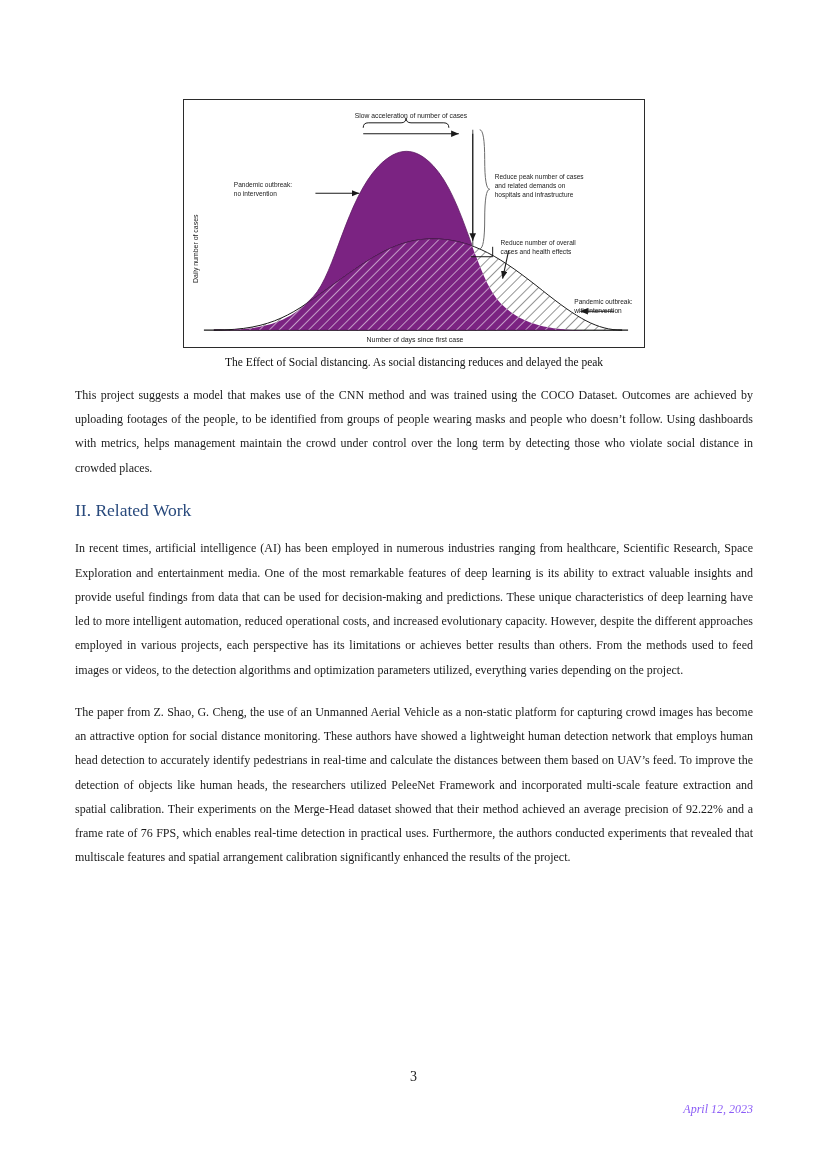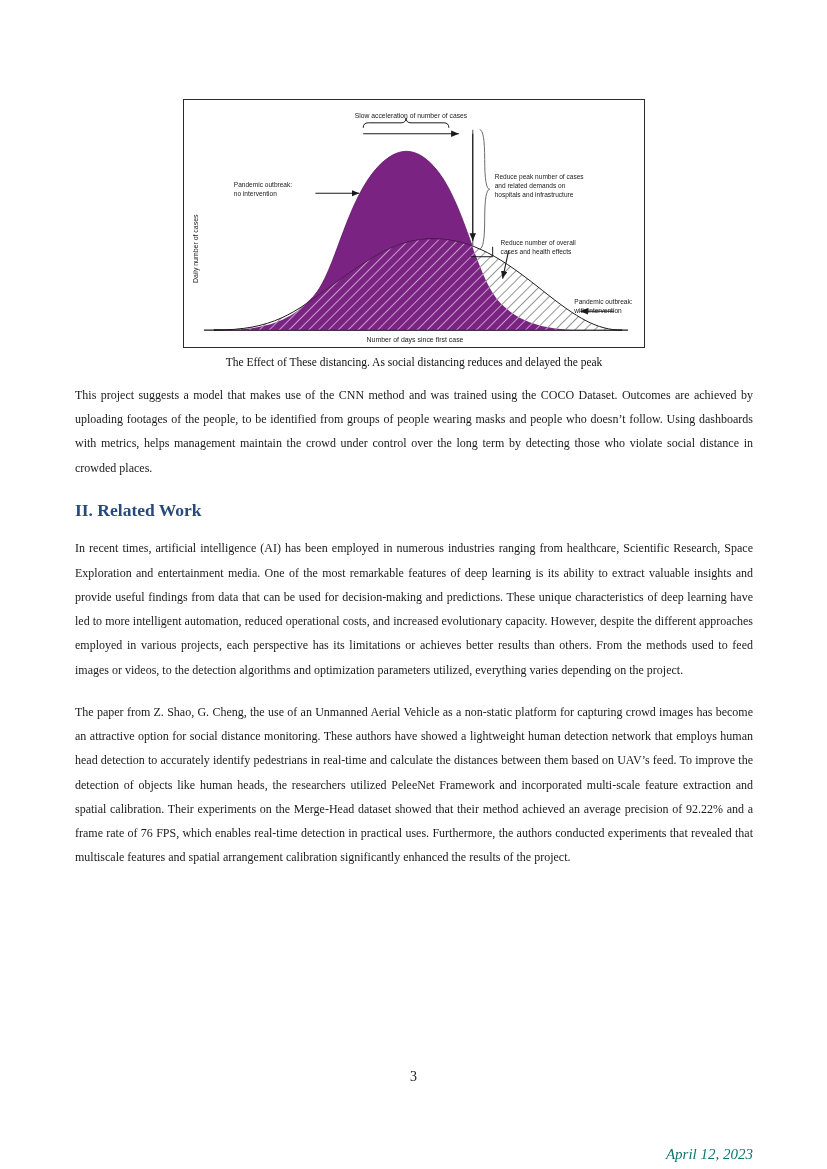--- a/index.html
+++ b/index.html
@@ -62,42 +62,42 @@
     font-size: 12px;
     line-height: 2.02;
     text-align: justify;
     text-justify: inter-word;
     color: #1a1a1a;
   }
   h2.section-heading {
     margin: 18px 0 14px 0;
     font-size: 17.5px;
     line-height: 1.4;
-    font-weight: bold;
+    font-weight: normal;
     color: #28497c;
     text-align: left;
   }
 
   
   .page-number {
     position: absolute;
     left: 0;
     right: 0;
     top: 1069px;
     text-align: center;
     font-size: 14px;
     color: #1a1a1a;
   }
   .footer-date {
     position: absolute;
     right: 74px;
-    top: 1146px;
-    font-size: 15px;
+    top: 1102px;
+    font-size: 12px;
     font-style: italic;
-    color: #0f766e;
+    color: #8b5cf6;
   }
 </style>
 </head>
 <body>
 
 <div class="page">
 
   <div class="figure-wrap">
     <div class="figure-box">
       <svg class="fig-svg" viewBox="0 0 462 249" preserveAspectRatio="none">
@@ -167,21 +167,21 @@
         <text x="392" y="206" font-family="Liberation Sans, sans-serif" font-size="6.6" fill="#1a1a1a">Pandemic outbreak:</text>
         <text x="392" y="215" font-family="Liberation Sans, sans-serif" font-size="6.6" fill="#1a1a1a">with intervention</text>
 
         <text x="14" y="150" transform="rotate(-90 14 150)" text-anchor="middle" font-family="Liberation Sans, sans-serif" font-size="7" fill="#1a1a1a">Daily number of cases</text>
 
         <text x="232" y="244" text-anchor="middle" font-family="Liberation Sans, sans-serif" font-size="7" fill="#1a1a1a">Number of days since first case</text>
       </svg>
     </div>
   </div>
 
-  <div class="fig-caption">The Effect of These distancing. As social distancing reduces and delayed the peak</div>
+  <div class="fig-caption">The Effect of Social distancing. As social distancing reduces and delayed the peak</div>
 
   <div class="body-col">
     <p class="para">This project suggests a model that makes use of the CNN method and was trained using the COCO Dataset. Outcomes are achieved by uploading footages of the people, to be identified from groups of people wearing masks and people who doesn’t follow. Using dashboards with metrics, helps management maintain the crowd under control over the long term by detecting those who violate social distance in crowded places.</p>
 
     <h2 class="section-heading">II. Related Work</h2>
 
     <p class="para">In recent times, artificial intelligence (AI) has been employed in numerous industries ranging from healthcare, Scientific Research, Space Exploration and entertainment media. One of the most remarkable features of deep learning is its ability to extract valuable insights and provide useful findings from data that can be used for decision-making and predictions. These unique characteristics of deep learning have led to more intelligent automation, reduced operational costs, and increased evolutionary capacity. However, despite the different approaches employed in various projects, each perspective has its limitations or achieves better results than others. From the methods used to feed images or videos, to the detection algorithms and optimization parameters utilized, everything varies depending on the project.</p>
 
     <p class="para">The paper from Z. Shao, G. Cheng, the use of an Unmanned Aerial Vehicle as a non-static platform for capturing crowd images has become an attractive option for social distance monitoring. These authors have showed a lightweight human detection network that employs human head detection to accurately identify pedestrians in real-time and calculate the distances between them based on UAV’s feed. To improve the detection of objects like human heads, the researchers utilized PeleeNet Framework and incorporated multi-scale feature extraction and spatial calibration. Their experiments on the Merge-Head dataset showed that their method achieved an average precision of 92.22% and a frame rate of 76 FPS, which enables real-time detection in practical uses. Furthermore, the authors conducted experiments that revealed that multiscale features and spatial arrangement calibration significantly enhanced the results of the project.</p>
   </div>

